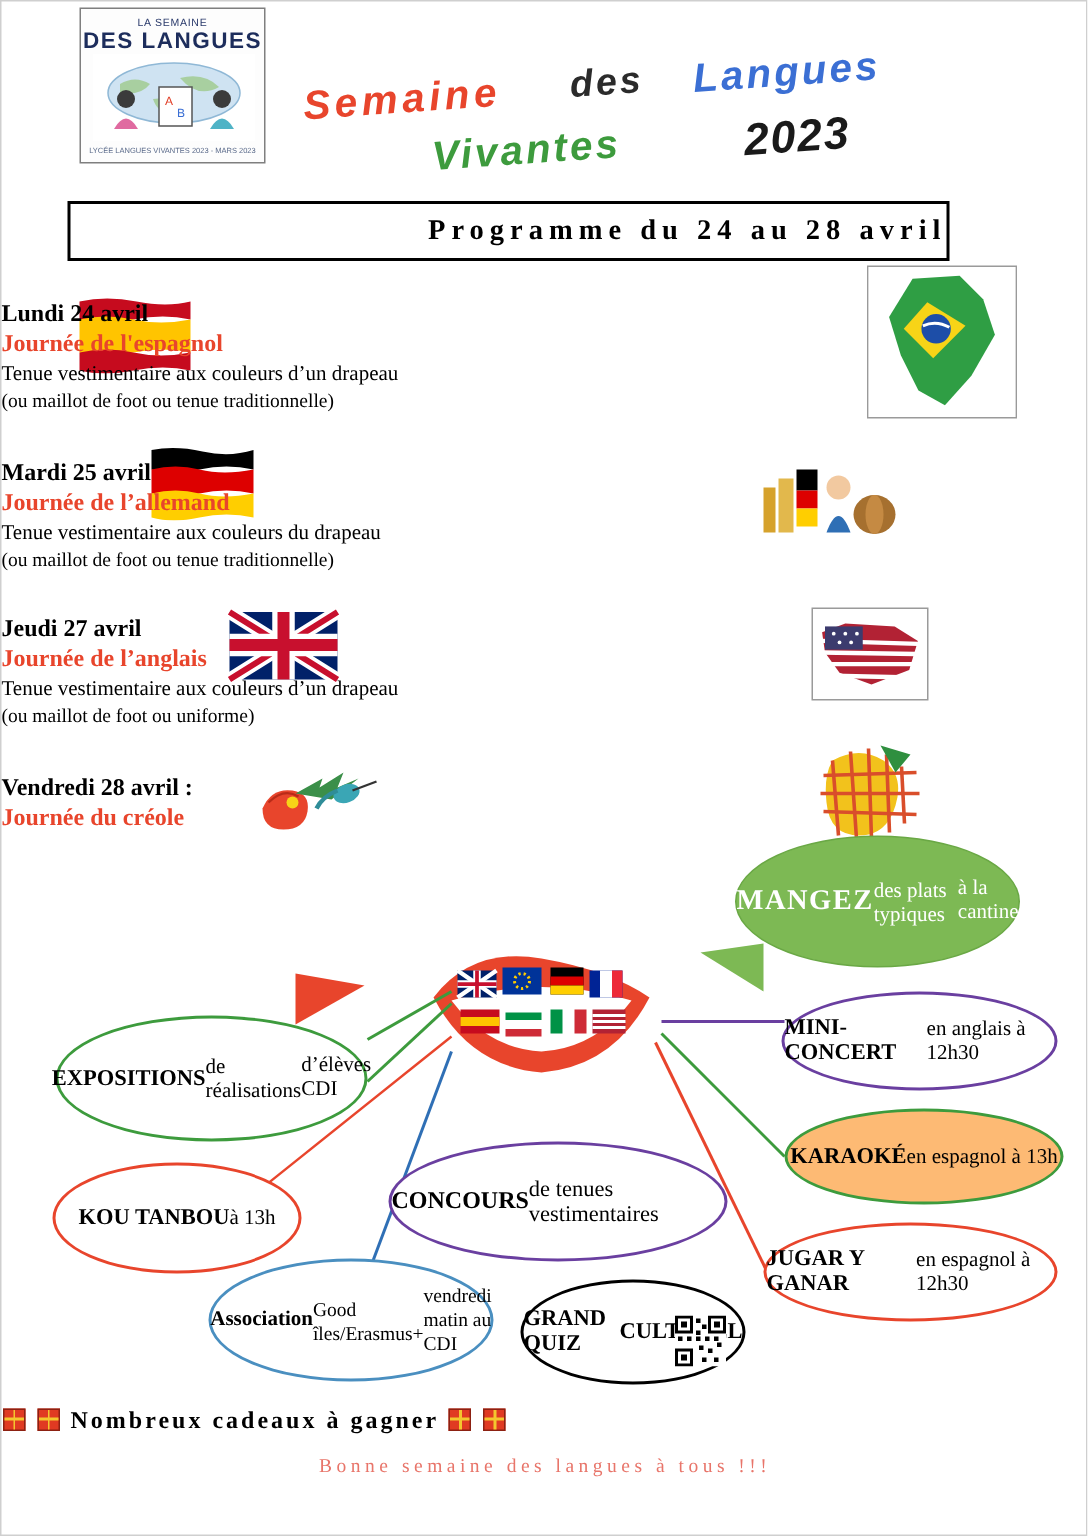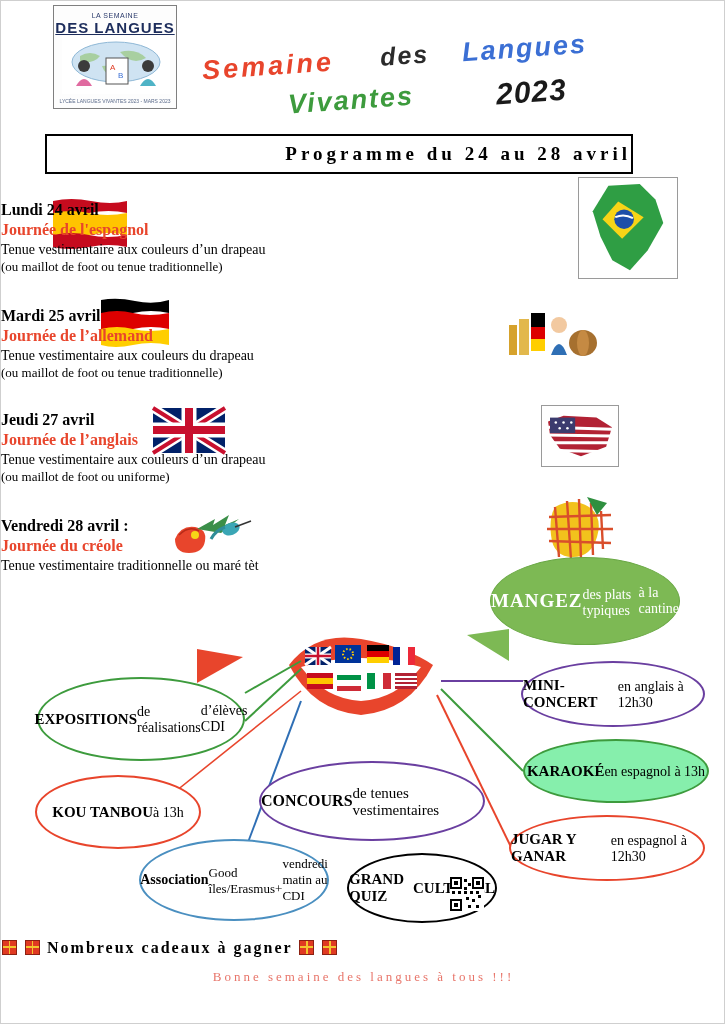--- a/index.html
+++ b/index.html
@@ -43,21 +43,20 @@
     font-family: "Liberation Sans", sans-serif;
     font-size: 7px;
     letter-spacing: .5px;
     color: #2a3a6b;
   }
   .logo-title b {
     display: block;
     font-size: 15px;
     letter-spacing: 1px;
     color: #1d2d5c;
-    text-decoration: underline;
   }
   .logo-sub {
     position: absolute;
     bottom: 4px;
     left: 0;
     width: 100%;
     text-align: center;
     font-size: 5px;
     font-family: "Liberation Sans", sans-serif;
     color: #5a6a8a;
@@ -309,21 +308,21 @@
     border-radius: 50%/50%;
     background: #fff;
   }
   .b-mini .l1 { font-size: 15px; font-weight: bold; }
   .b-mini .l2 { font-size: 14px; margin-top: 1px; }
 
   .b-karaoke {
     left: 522px; top: 738px; width: 186px; height: 64px;
     border: 2px solid #3d9b3d;
     border-radius: 50%/50%;
-    background: #86efac;
+    background: #fdba74;
   }
   .b-karaoke .l1 { font-size: 15px; font-weight: bold; }
   .b-karaoke .l2 { font-size: 14px; margin-top: 1px; }
 
   .b-jugar {
     left: 508px; top: 814px; width: 196px; height: 66px;
     border: 2px solid #e8452c;
     border-radius: 50%/50%;
     background: #fff;
   }
@@ -525,21 +524,20 @@
       <rect x="0" y="0" width="76" height="66" fill="#fff"></rect>
       <path d="M14 12 q18 -10 34 0 q14 10 8 30 q-6 20 -24 20 q-20 0 -22 -22 q-2 -18 4 -28 z" fill="#f2c21c"></path>
       <path d="M14 12 L18 62 M26 6 L30 64 M38 4 L40 64 M50 8 L52 60 M60 16 L62 54" stroke="#d94e2b" stroke-width="2.4" fill="none"></path>
       <path d="M8 22 L70 20 M6 34 L72 34 M8 46 L70 48" stroke="#d94e2b" stroke-width="2.4" fill="none"></path>
       <path d="M46 2 L66 8 L56 20 Z" fill="#2f8f3f"></path>
     </svg>
   </div>
   <div class="day" style="top:516px;">
     <div class="d-title">Vendredi 28 avril :</div>
     <div class="d-sub">Journée du créole</div>
-    <div class="d-line">Tenue vestimentaire traditionnelle ou maré tèt</div>
   </div>
 
   <svg class="lips" viewBox="0 0 160 104">
     <path d="M8 46 q26 -34 72 -26 q46 8 72 26 q-24 46 -72 50 q-48 -4 -72 -50 z" fill="#e8452c"></path>
     <path d="M20 48 q60 -18 120 0 q-24 32 -60 34 q-36 -2 -60 -34 z" fill="#ffffff"></path>
 
     <rect x="24" y="28" width="26" height="18" fill="#012169"></rect>
     <path d="M24 28 L50 46 M50 28 L24 46" stroke="#fff" stroke-width="3"></path>
     <path d="M37 28 L37 46 M24 37 L50 37" stroke="#fff" stroke-width="5"></path>
     <path d="M37 28 L37 46 M24 37 L50 37" stroke="#C8102E" stroke-width="2.5"></path>

